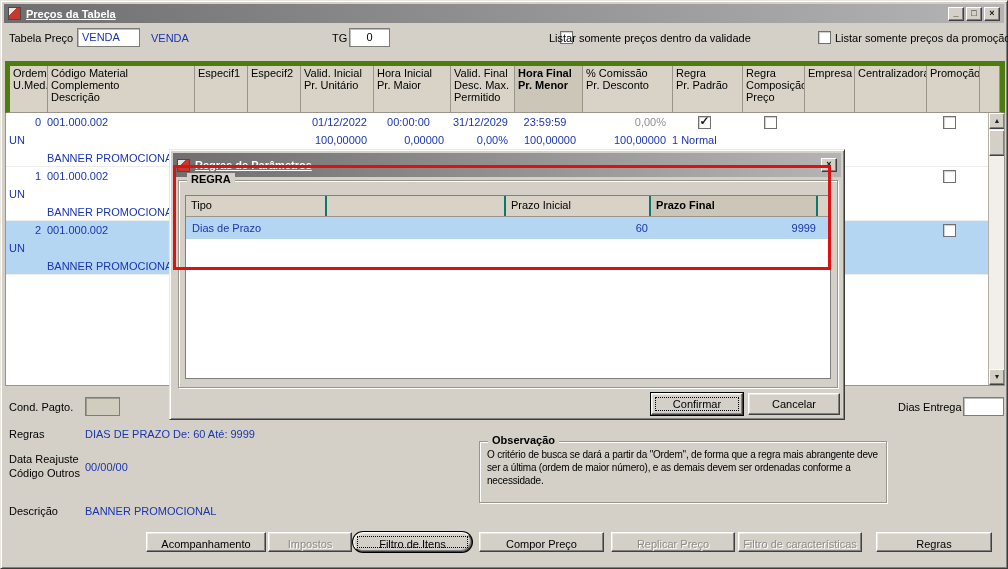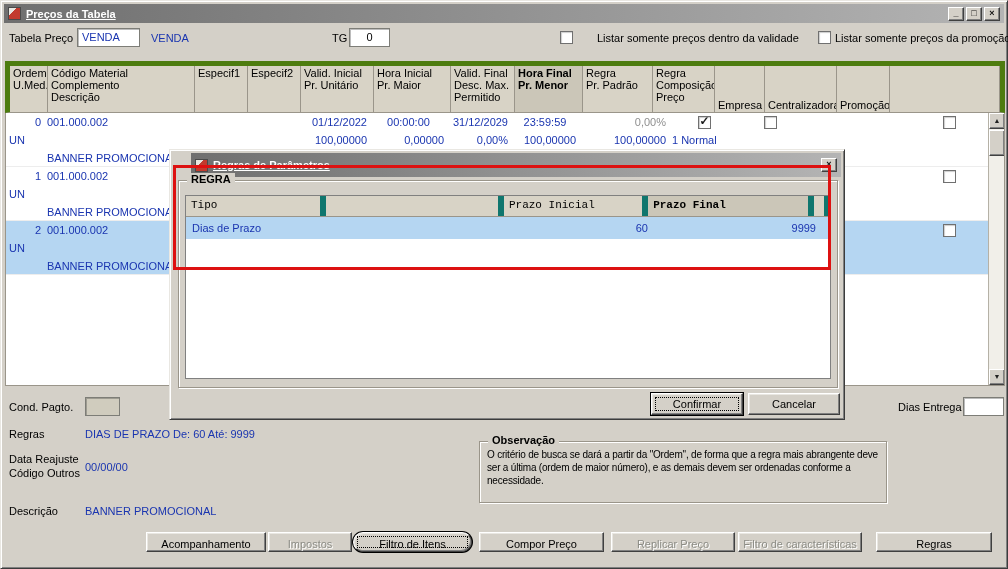--- a/index.html
+++ b/index.html
@@ -50,21 +50,21 @@
     content:"✓"; position:absolute; left:1px; top:-3px;
     font-size:12px; font-weight:bold; color:#1a1a1a;
   }
   
   #grid-header {
     position:absolute; left:4px; top:60px; width:1000px; height:52px;
     display:flex; background:#d8d3c6;
     border:5px solid #4d7c0f; border-bottom:1px solid #9a958a;
   }
   .hc { border-right:1px solid #9a958a; padding:1px 3px; line-height:12px; overflow:hidden; white-space:nowrap; }
-  .hc.mid { display:flex; align-items:flex-end; }
+  .hc.mid { display:flex; align-items:flex-start; }
   .hc.hl { font-weight:bold; background:#cbc6b8; }
   .c0{width:38px}.c1{width:147px}.c2{width:53px}.c3{width:53px}.c4{width:73px}
   .c5{width:77px}.c6{width:64px}.c7{width:68px}.c8{width:90px}.c9{width:70px}
   .c10{width:62px}.c11{width:50px}.c12{width:72px}.c13{width:53px}.cf{flex:1}
   #grid-body {
     position:absolute; left:4px; top:112px; width:1000px; height:273px;
     background:#fff; overflow:hidden;
     border-left:1px solid #9a958a; border-right:1px solid #9a958a; border-bottom:1px solid #9a958a;
   }
   .grow { height:54px; border-bottom:1px solid #ededed; }
@@ -92,38 +92,38 @@
     box-shadow: inset -1px -1px 0 #808080;
   }
   
   #dialog {
     position:absolute; left:168px; top:148px; width:676px; height:271px;
     background:#d4d0c8; z-index:10;
     border:1px solid; border-color:#e9e7e2 #3c3c3c #3c3c3c #e9e7e2;
     box-shadow: inset 1px 1px 0 #ffffff, inset -1px -1px 0 #808080;
   }
   .dlg-titlebar {
-    position:absolute; left:21px; top:3px; right:3px; height:18px;
+    position:absolute; left:3px; top:3px; right:3px; height:18px;
     background:linear-gradient(to right,#6f6f6f,#b4b4b4);
     display:flex; align-items:center; padding:12px 4px;
   }
   .groupbox {
     position:absolute; left:8px; top:30px; width:660px; height:208px;
     border:1px solid #9a958a; box-shadow:1px 1px 0 #ffffff, inset 1px 1px 0 #ffffff;
   }
   .group-label {
     position:absolute; top:-8px; left:8px; background:#d4d0c8;
     padding:0 4px; font-weight:bold;
   }
   .dlg-grid {
     position:absolute; left:6px; top:14px; right:6px; bottom:8px;
     background:#fff; border:1px solid #808080; overflow:hidden;
   }
   .dlg-header { height:21px; display:flex; background:#d8d3c6; border-bottom:1px solid #9a958a; }
-  .dh { border-right:6px solid #0f766e; padding:3px 5px; white-space:nowrap; overflow:hidden;font-family:Liberation Mono, monospace; }
+  .dh { border-right:2px solid #0f766e; padding:3px 5px; white-space:nowrap; overflow:hidden; }
   .dh.hl { font-weight:bold; background:#cbc6b8; }
   .d0{width:142px}.d1{width:180px}.d2{width:146px}.d3{width:168px}.df{flex:1}
   .dlg-row { height:22px; display:flex; align-items:center; background:#b5d6f2; color:#1a35b0; }
   .dcell { padding:0 6px; white-space:nowrap; }
   #annotation {
     position:absolute; left:3px; top:15px; width:658px; height:105px;
     border:3px solid #dd1111; z-index:30; pointer-events:none;
   }
   .btn3d {
     background:#d4d0c8; text-align:center; cursor:default; position:absolute;
@@ -159,21 +159,21 @@
       <div class="wbtn">×</div>
     </div>
   </div>
 
   <span class="lbl" style="left:8px;top:31px;">Tabela Preço</span>
   <div class="input blue" style="left:76px;top:27px;width:63px;height:19px;">VENDA</div>
   <span class="lbl blue" style="left:150px;top:31px;">VENDA</span>
   <span class="lbl" style="left:331px;top:31px;">TG</span>
   <div class="input ac" style="left:348px;top:27px;width:41px;height:19px;">0</div>
   <div class="cbx" style="left:559px;top:30px;"></div>
-  <span class="lbl" style="left:596px;top:31px;">Listar somente preços dentro da validade</span>
+  <span class="lbl" style="left:548px;top:31px;">Listar somente preços dentro da validade</span>
   <div class="cbx" style="left:817px;top:30px;"></div>
   <span class="lbl" style="left:834px;top:31px;">Listar somente preços da promoção</span>
 
   <div id="grid-header">
     <div class="hc c0">
         <div>Ordem</div>
         <div>U.Med.</div>
       </div>
     <div class="hc c1">
         <div>Código Material</div>
@@ -195,20 +195,24 @@
         <div>Pr. Maior</div>
       </div>
     <div class="hc c6">
         <div>Valid. Final</div>
         <div>Desc. Max.</div>
         <div>Permitido</div>
       </div>
     <div class="hc c7 hl">
         <div>Hora Final</div>
         <div>Pr. Menor</div>
+      </div>
+    <div class="hc c8">
+        <div>% Comissão</div>
+        <div>Pr. Desconto</div>
       </div>
     <div class="hc c9">
         <div>Regra</div>
         <div>Pr. Padrão</div>
       </div>
     <div class="hc c10">
         <div>Regra</div>
         <div>Composição</div>
         <div>Preço</div>
       </div>

